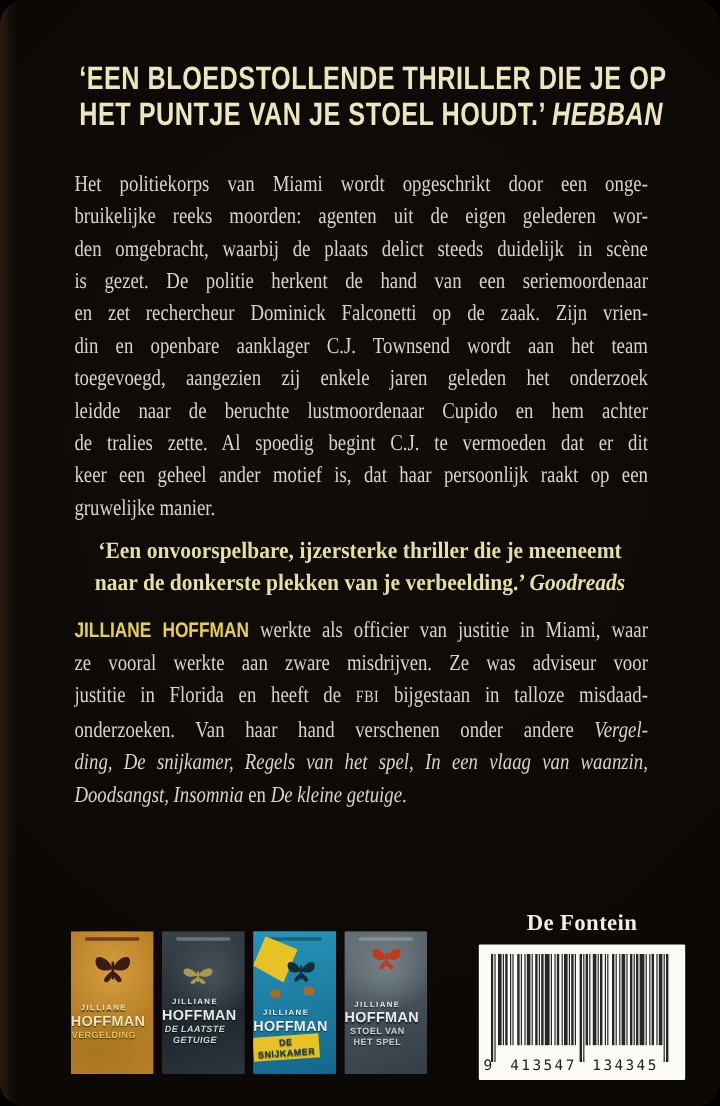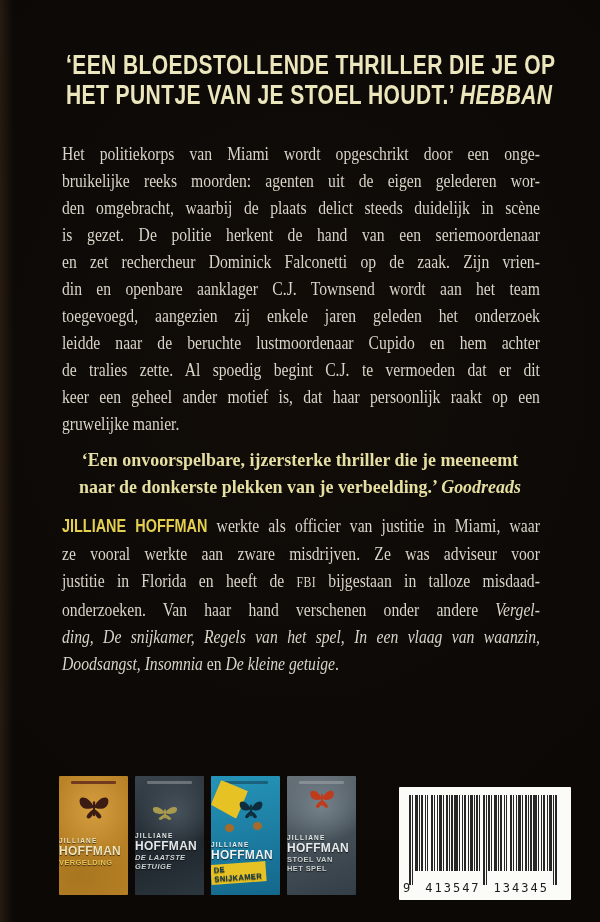--- a/index.html
+++ b/index.html
@@ -2,20 +2,21 @@
 <html><head>
 <meta charset="utf-8">
 <style>
   html,body{margin:0;padding:0;background:#000;}
   .cover{
     position:relative;width:600px;height:922px;overflow:hidden;
     background:
       radial-gradient(ellipse 120% 90% at 50% 40%, rgba(40,28,16,0.25), rgba(0,0,0,0) 60%),
       #0b0806;
     font-family:"Liberation Serif", serif;
+    border-radius:20px;
   }
   .spine-shadow{
     position:absolute;left:0;top:0;bottom:0;width:14px;
     background:linear-gradient(90deg, rgba(90,62,38,0.35), rgba(0,0,0,0));
   }
   
   .quote-top{
     position:absolute;top:50px;left:0;width:600px;text-align:center;
     font-family:"Liberation Sans", sans-serif;font-weight:700;
     font-size:27px;line-height:30px;letter-spacing:0.5px;
@@ -44,21 +45,21 @@
     position:absolute;top:446px;left:0;width:600px;text-align:center;
     font-weight:700;font-size:19.5px;line-height:27px;color:#e6dfa2;
     transform:scaleX(0.92);transform-origin:50% 0;white-space:nowrap;
   }
   .qm-source{font-style:italic;}
   
   .thumbs{position:absolute;left:59px;top:776px;display:flex;gap:7px;}
   .thumb{position:relative;width:69px;height:119px;overflow:hidden;border-radius:1px;
          font-family:"Liberation Sans", sans-serif;}
   .thumb .tagline{position:absolute;top:5px;left:18%;width:64%;height:3px;border-radius:1px;}
-  .thumb .txt{position:absolute;left:0;right:14px;
+  .thumb .txt{position:absolute;left:0;right:14px;text-align:center;
               text-shadow:0 1px 1px rgba(0,0,0,0.65);}
   .author-small{font-size:6.5px;letter-spacing:1.2px;font-weight:700;line-height:8px;}
   .author-large{font-size:12px;font-weight:700;letter-spacing:0.3px;line-height:12px;}
   .thumb-title{font-size:7.5px;font-weight:700;letter-spacing:0.4px;line-height:9px;margin-top:1px;}
   .butterfly{position:absolute;}
   
   .c1{background:
        radial-gradient(ellipse 90% 60% at 50% 28%, #d49e40, rgba(0,0,0,0) 70%),
        radial-gradient(ellipse 120% 50% at 30% 85%, #a87620, rgba(0,0,0,0) 70%),
        #b67f24;}
@@ -215,20 +216,21 @@
       </svg>
       <div class="txt">
         <div class="author-small">JILLIANE</div>
         <div class="author-large">HOFFMAN</div>
         <div class="thumb-title">STOEL VAN HET SPEL</div>
       </div>
     </div>
 
   </div>
 
+  <div class="publisher">De Fontein</div>
 
   <div class="barcode">
     <svg id="barcode-bars" width="152" height="92">
         <rect x="0" y="0" width="2" height="90" fill="#262626"></rect>
         <rect x="3" y="0" width="1" height="90" fill="#262626"></rect>
         <rect x="6" y="0" width="3" height="76" fill="#262626"></rect>
         <rect x="10" y="0" width="1" height="76" fill="#262626"></rect>
         <rect x="12" y="0" width="2" height="76" fill="#262626"></rect>
         <rect x="16" y="0" width="1" height="76" fill="#262626"></rect>
         <rect x="18" y="0" width="1" height="76" fill="#262626"></rect>

